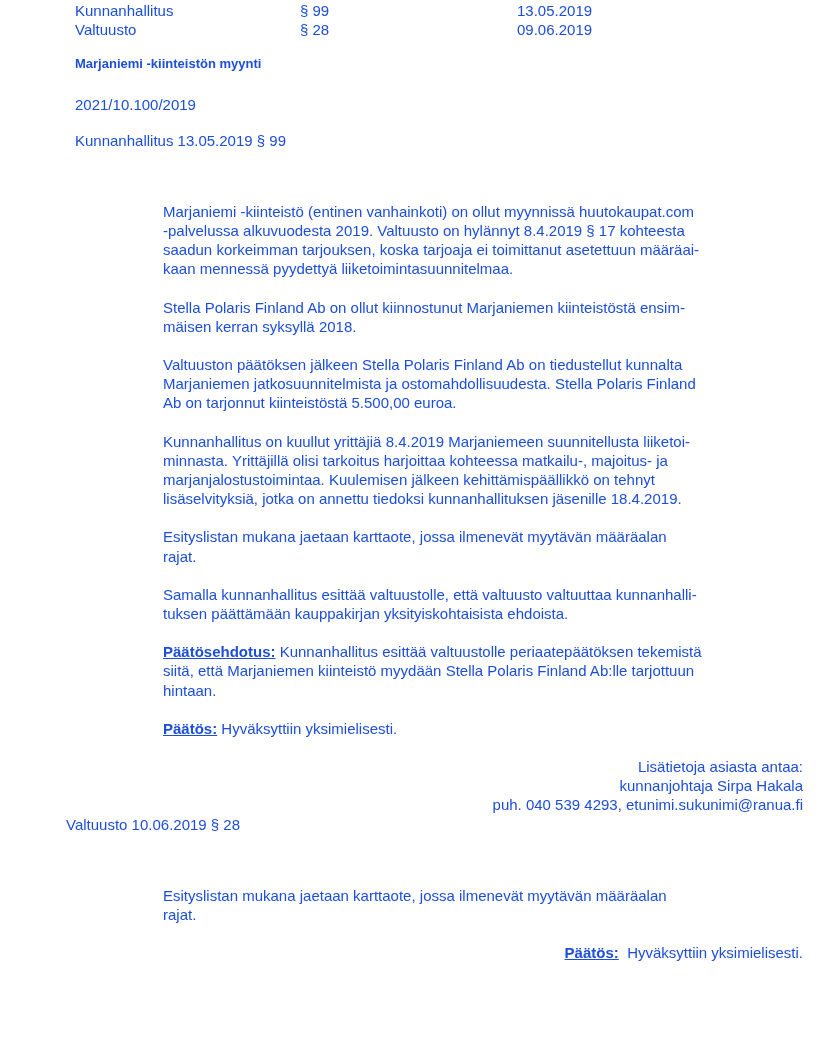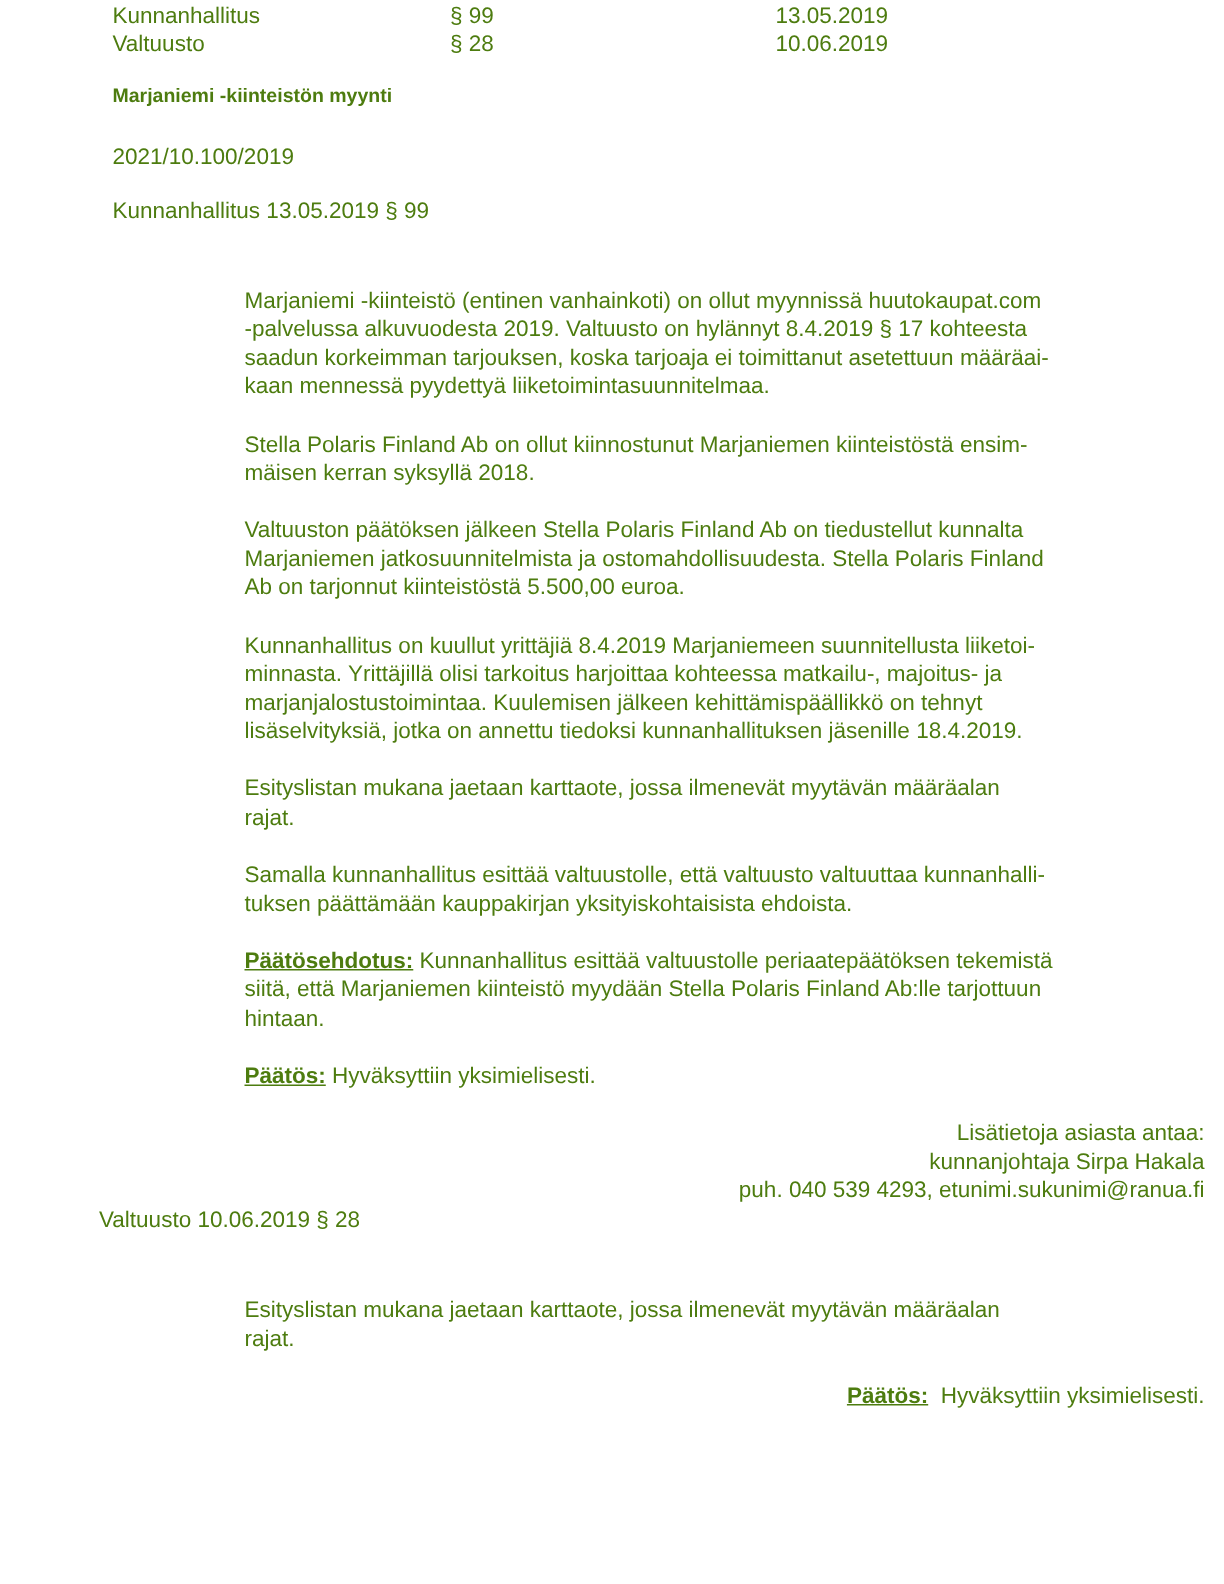--- a/index.html
+++ b/index.html
@@ -2,21 +2,21 @@
 <html lang="fi"><head>
 <meta charset="utf-8">
 <style>
   * { margin: 0; padding: 0; box-sizing: border-box; }
   html, body { background: #ffffff; }
   .page {
     position: relative;
     width: 816px;
     height: 1056px;
     background: #ffffff;
-    color: #4d7c0f;
+    color: #1d4ed8;
     font-family: "Liberation Sans", "DejaVu Sans", sans-serif;
     font-size: 15px;
     line-height: 19.2px;
     overflow: hidden;
   }
   
   .doc-header { margin-left: 75px; padding-top: 1px; }
   .header-row {
     display: grid;
     grid-template-columns: 225px 217px 1fr;
@@ -28,21 +28,21 @@
     font-weight: bold;
     line-height: 20px;
   }
   .case-number { margin: 21px 0 16px 75px; }
   .section-heading { margin-left: 75px; }
   .section-heading.board { margin-top: 13px; }
   .section-heading.council { margin-left: 66px; margin-top: 0; }
   
   .body-block {
     margin-left: 163px;
-    margin-top: 41px;
+    margin-top: 52px;
     width: 640px;
   }
   .body-block p {
     margin: 0 0 19px 0;
     white-space: pre;
   }
   .body-block p.no-gap { margin-bottom: 0; text-align: right; }
   .lead-label {
     font-weight: bold;
     text-decoration: underline;
@@ -55,21 +55,21 @@
 
   <div class="doc-header">
     <div class="header-row">
         <span>Kunnanhallitus</span>
         <span>§ 99</span>
         <span>13.05.2019</span>
       </div>
     <div class="header-row">
         <span>Valtuusto</span>
         <span>§ 28</span>
-        <span>10.06.2019</span>
+        <span>09.06.2019</span>
       </div>
   </div>
 
   <h1 class="doc-title">Marjaniemi -kiinteistön myynti</h1>
 
   <div class="case-number">2021/10.100/2019</div>
 
   <div class="section-heading board">Kunnanhallitus 13.05.2019 § 99</div>
 
   <div class="body-block">

